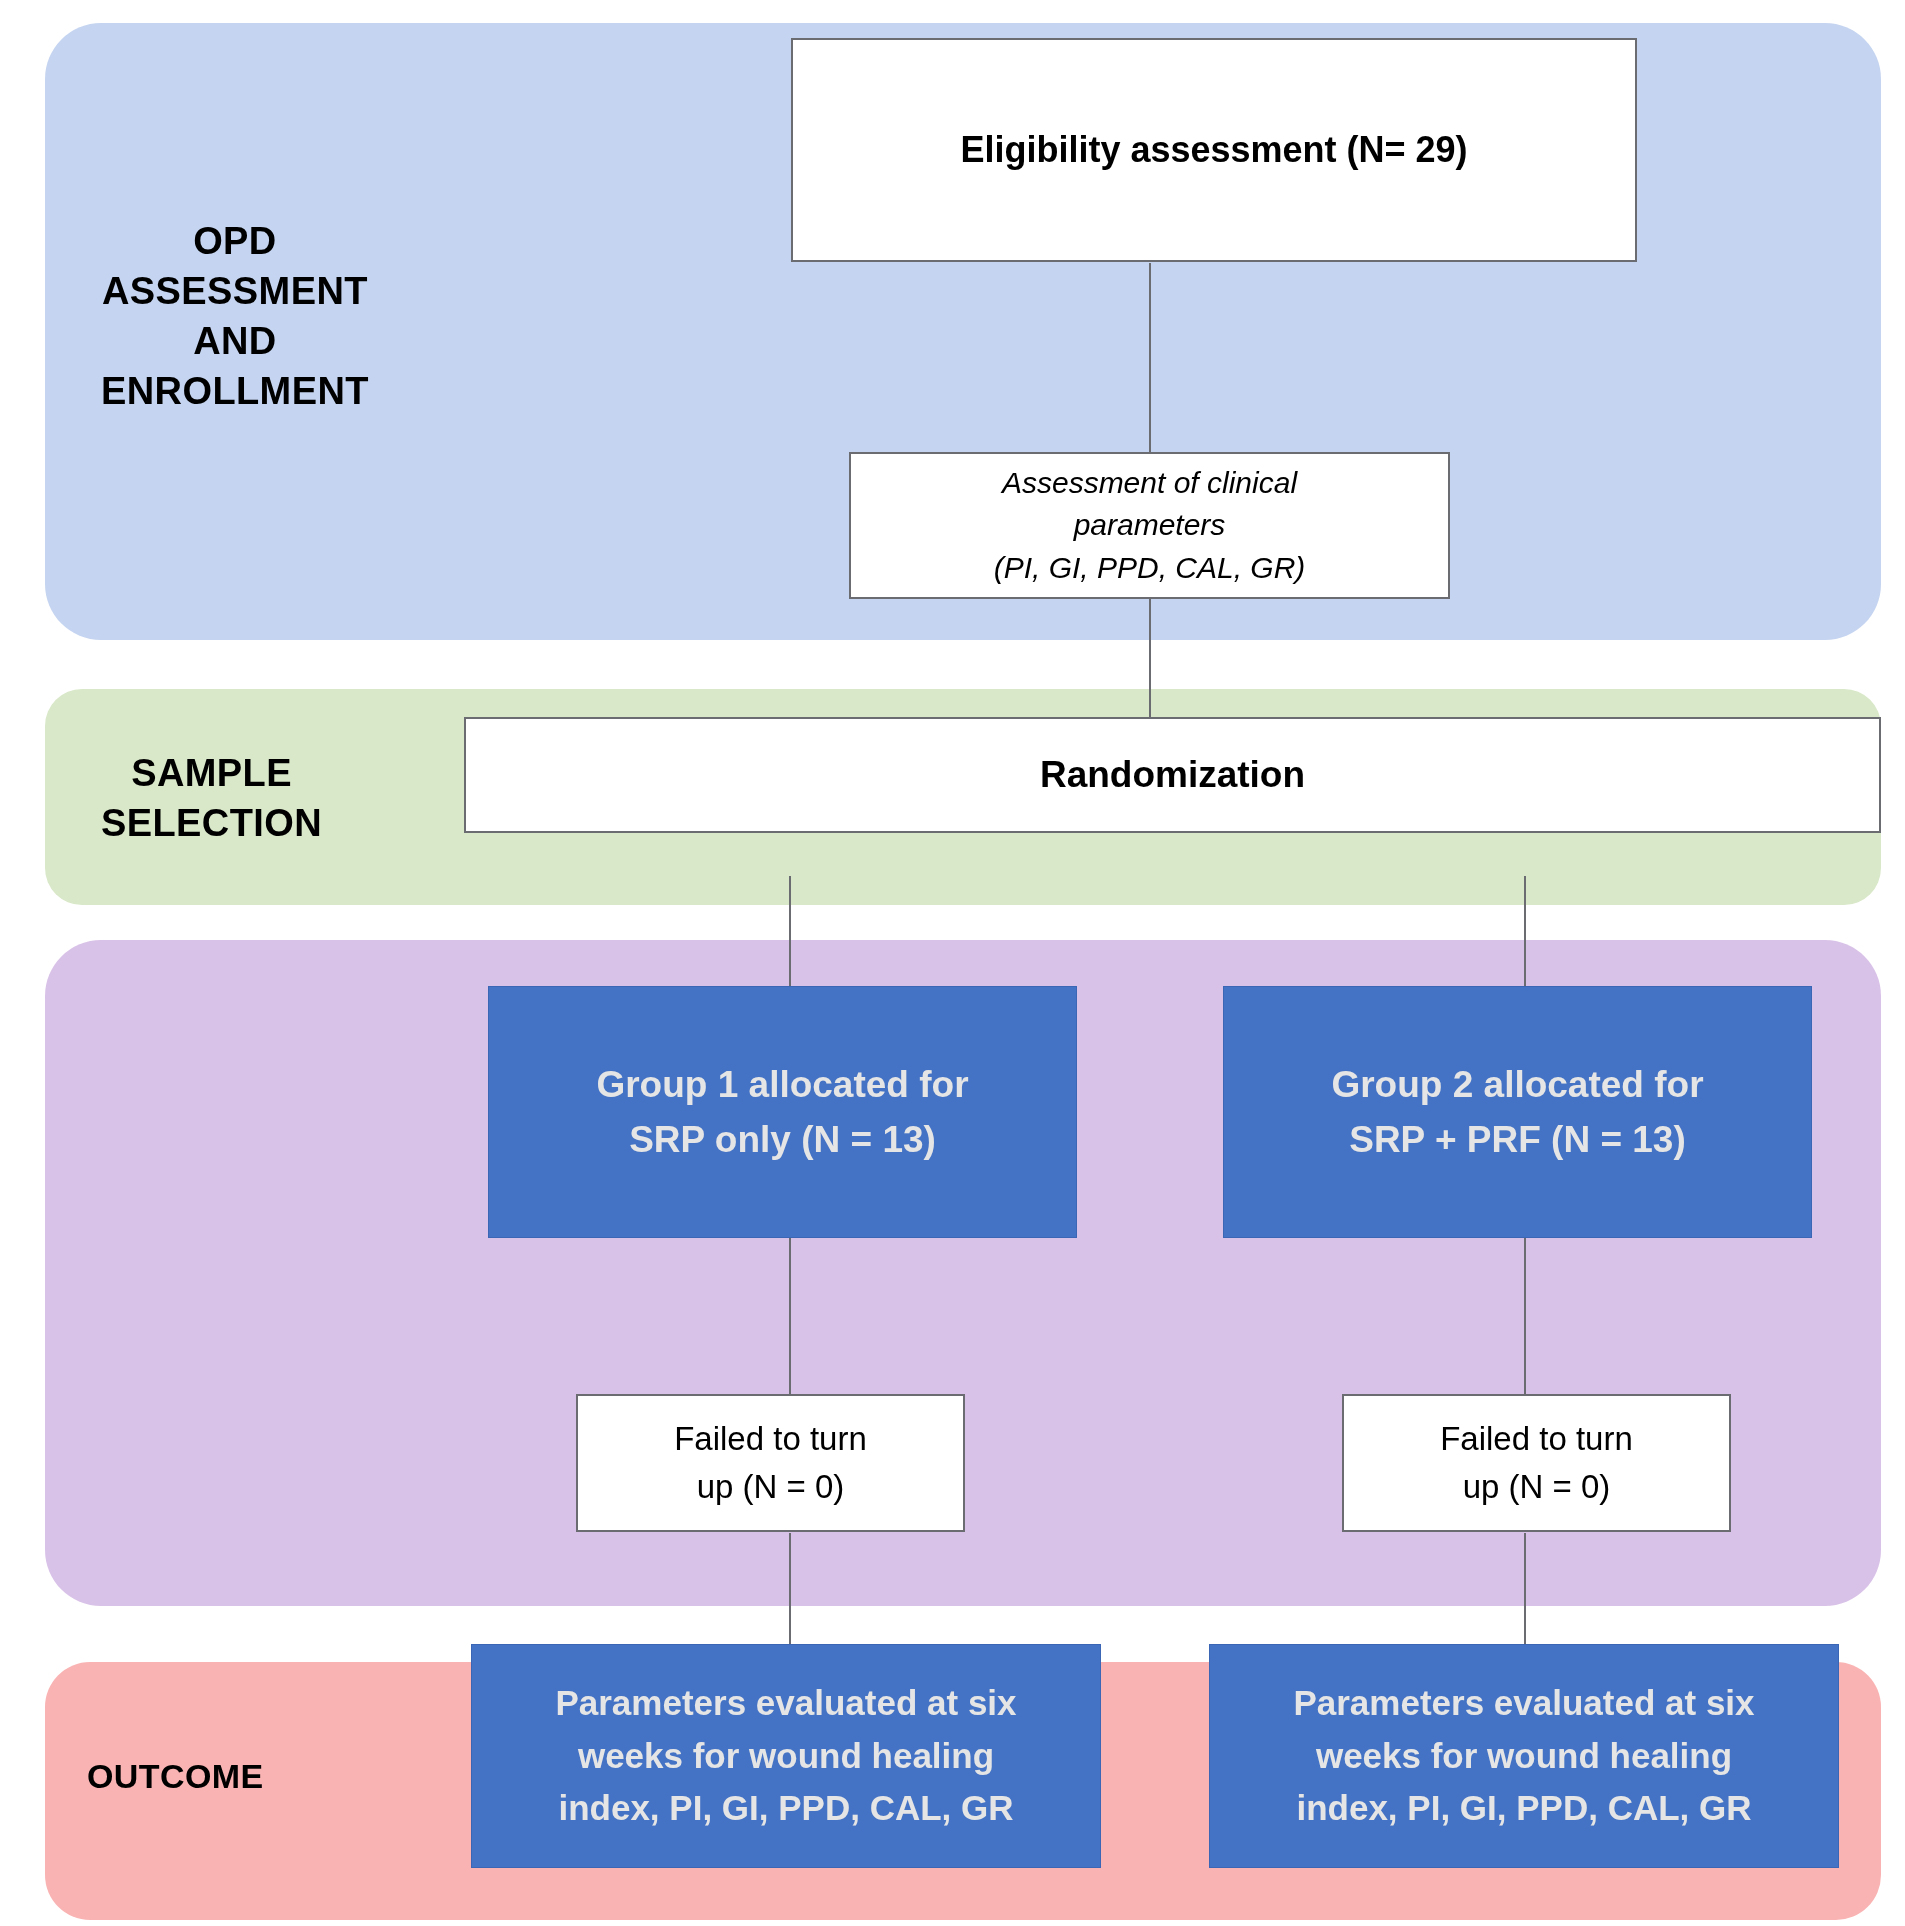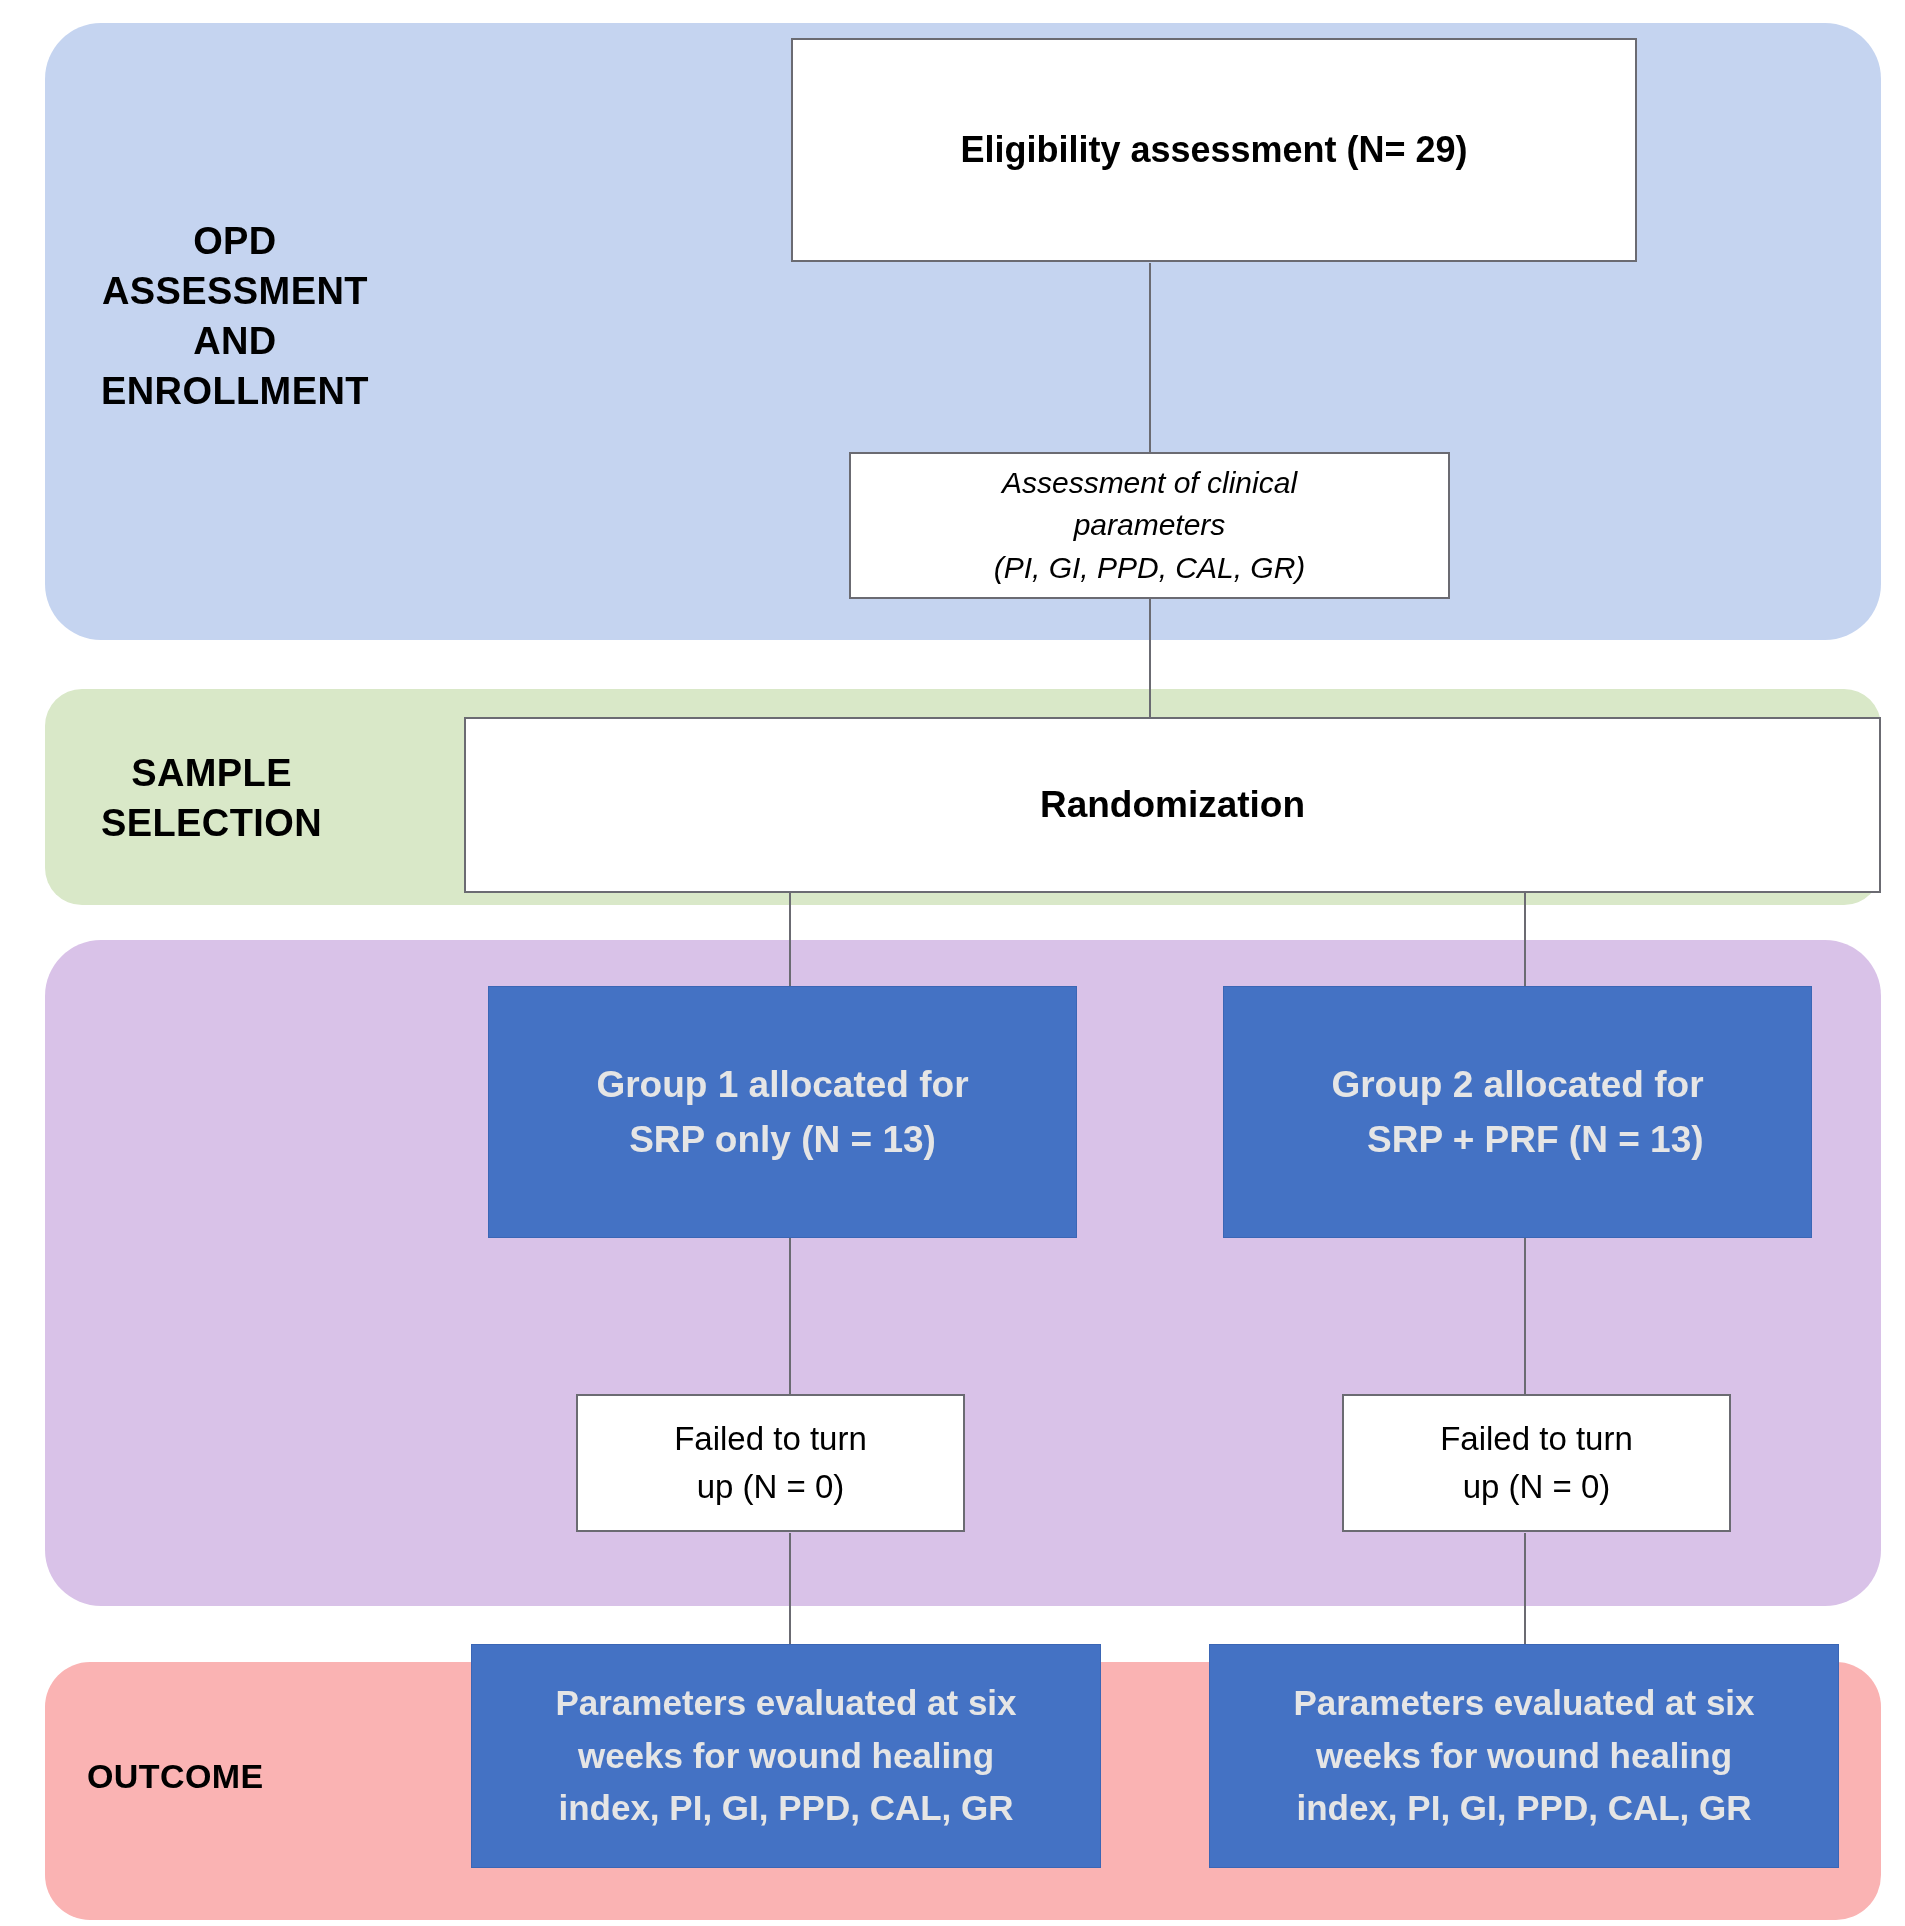--- a/index.html
+++ b/index.html
@@ -60,24 +60,24 @@
   }
   .node-blue {
     background: #4472c4;
     border: 1.4px solid #3b66b5;
     color: #e5e5e5;
     font-weight: bold;
   }
 
   #node-eligibility { left: 791px; top: 38px;   width: 846px;  height: 224px; font-size: 36px; font-weight: bold; }
   #node-clinical    { left: 849px; top: 452px;  width: 601px;  height: 147px; font-size: 30px; line-height: 1.42; font-style: italic; }
-  #node-random      { left: 464px;  top: 717px;  width: 1417px; height: 176px; font-size: 37px; font-weight: bold; }
+  #node-random      { left: 464px;  top: 717px;  width: 1417px; height: 116px; font-size: 37px; font-weight: bold; }
 
   #node-group1      { left: 488px;  top: 986px; width: 589px;  height: 252px; font-size: 37px; line-height: 1.5; }
-  #node-group2      { left: 1223px; top: 986px; width: 589px;  height: 252px; font-size: 37px; line-height: 1.5; text-align: right; }
+  #node-group2      { left: 1223px; top: 986px; width: 589px;  height: 252px; font-size: 37px; line-height: 1.5; }
 
   #node-failed1     { left: 576px;  top: 1394px; width: 389px;  height: 138px; font-size: 33px; line-height: 1.45; }
   #node-failed2     { left: 1342px; top: 1394px; width: 389px;  height: 138px; font-size: 33px; line-height: 1.45; }
 
   #node-outcome1    { left: 471px;  top: 1644px; width: 630px;  height: 224px; font-size: 35px; line-height: 1.5; }
   #node-outcome2    { left: 1209px; top: 1644px; width: 630px;  height: 224px; font-size: 35px; line-height: 1.5; }
 
   
   .conn {
     position: absolute;

